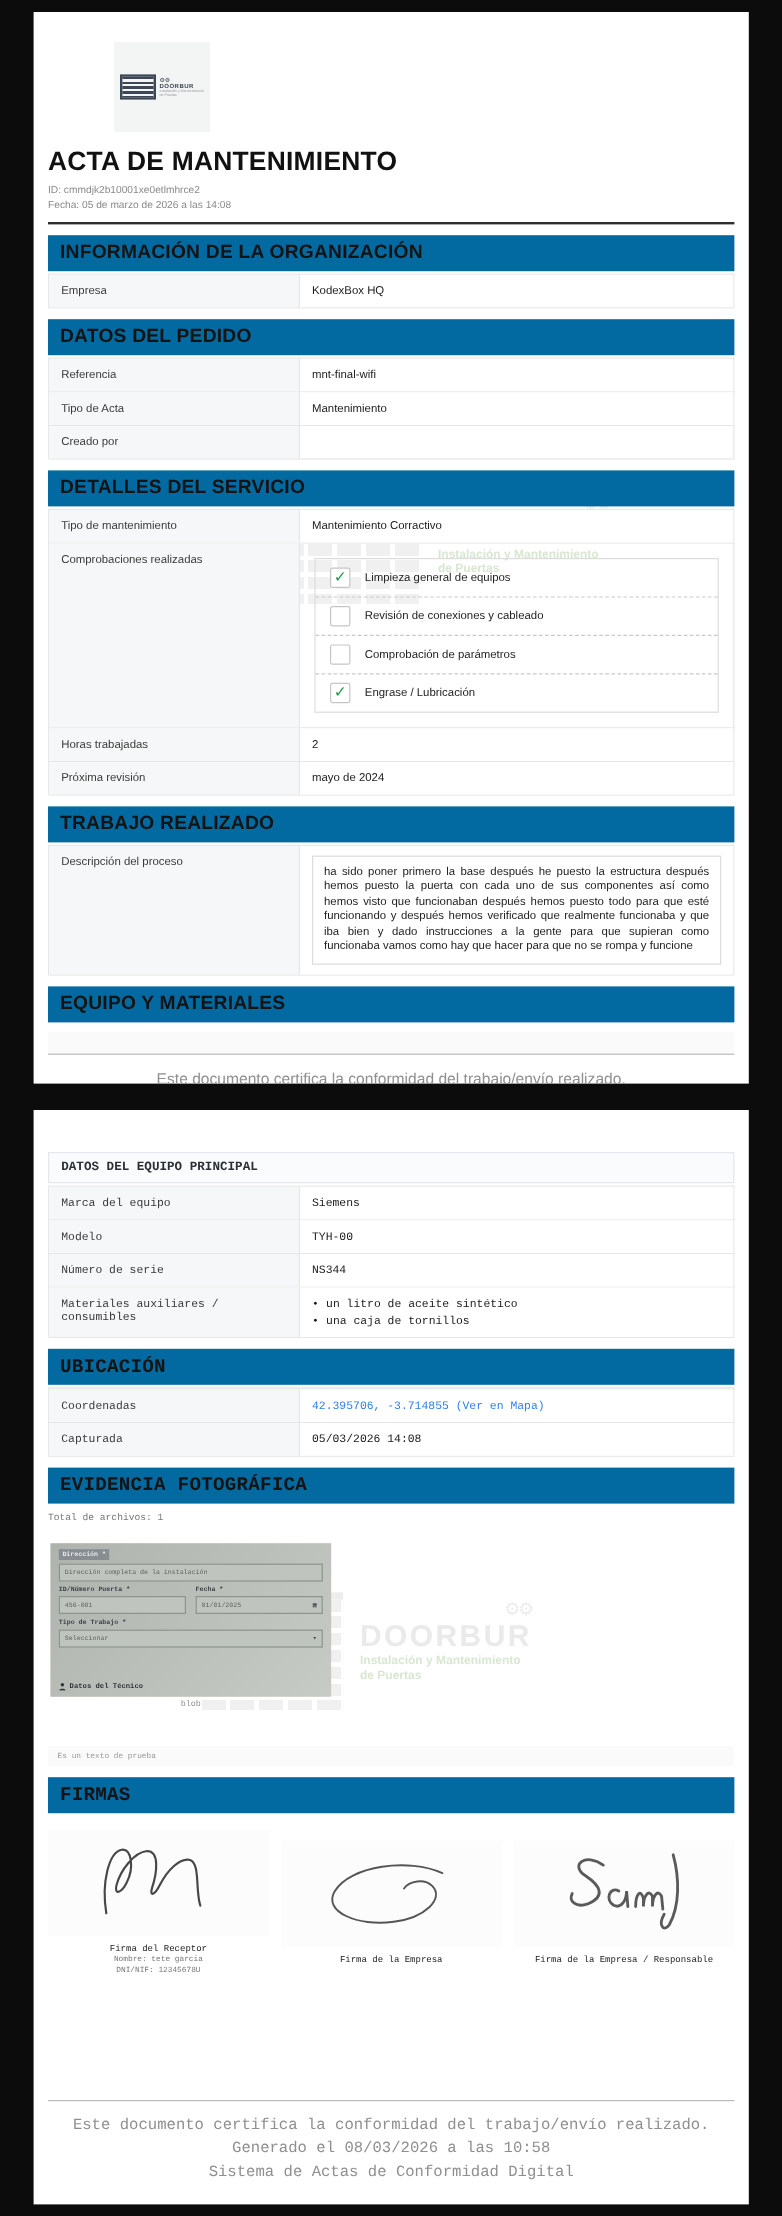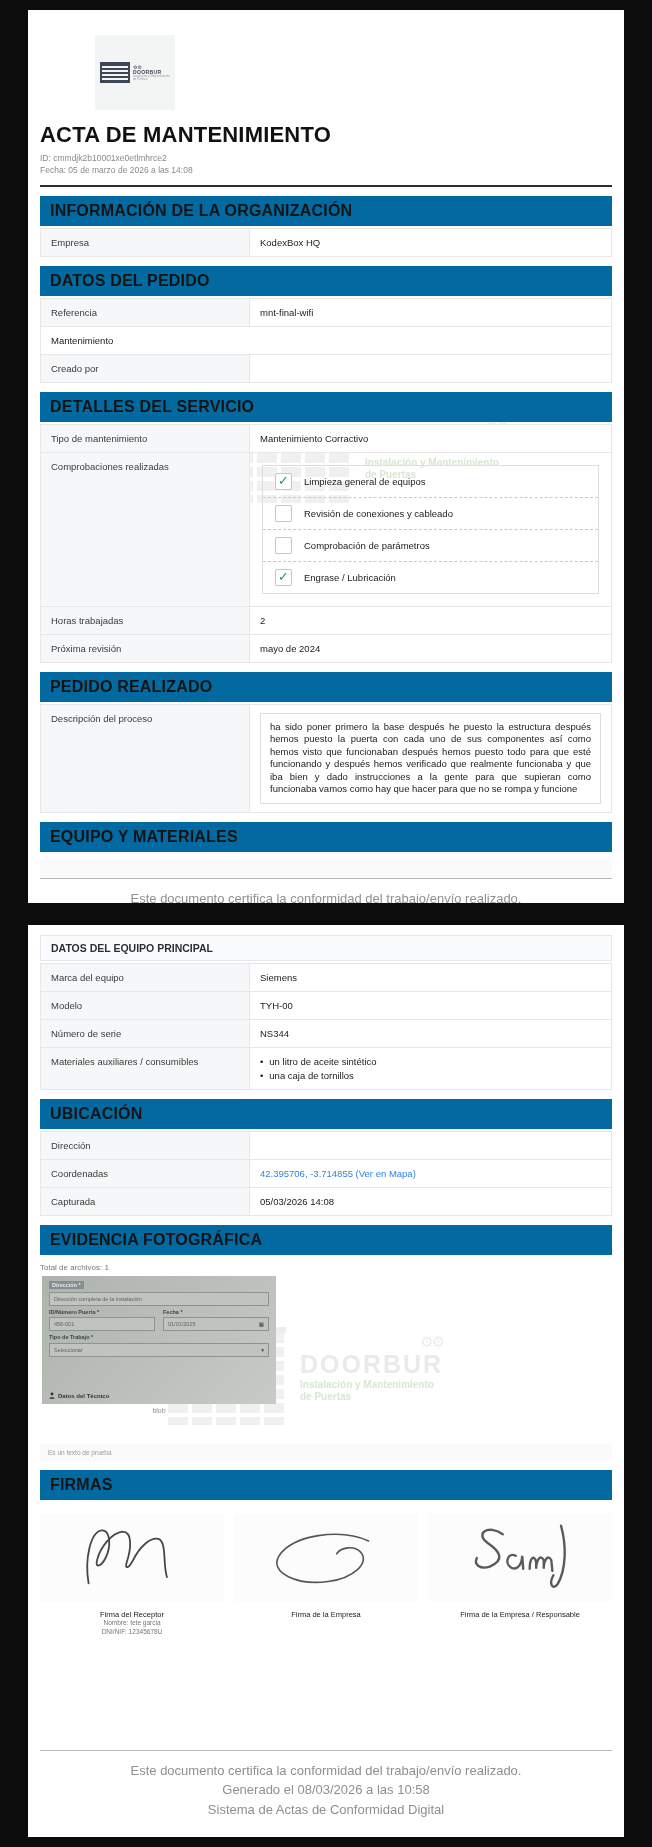--- a/index.html
+++ b/index.html
@@ -102,21 +102,21 @@
   }
   .wm-right{display:flex;flex-direction:column;line-height:1.15;padding-top:6px;}
   .wm-gear{font-size:15px;color:#ededed;align-self:flex-end;letter-spacing:-2px;}
   .wm-brand{font-size:25px;font-weight:bold;color:#eaeaea;letter-spacing:2px;}
   .wm-tag{font-size:10px;font-weight:bold;color:#d9e7d2;}
   .wm-tag2{font-size:10px;font-weight:bold;color:#d9e7d2;}
   .wm-p1{left:205px;top:395px;}
   .wm-p2{left:140px;top:402px;}
 
   
-  .total-line{font-size:8px;color:#777;margin:8px 0 4px 0;}
+  .total-line{font-size:8px;color:#777;margin:8px 0 16px 0;}
   .photo-wrap{position:relative;z-index:2;width:234px;margin-left:2px;}
   .photo{
     width:234px;height:128px;
     background:linear-gradient(135deg,#aeb3ac 0%,#bcc0b9 55%,#c7cbc4 100%);
     padding:5px 7px;box-sizing:border-box;
     display:flex;flex-direction:column;gap:3px;
     filter:saturate(.9);
   }
   .ph-lbl{font-size:5.5px;color:#3c424a;font-weight:bold;}
   .ph-lbl.chip{background:#878d93;color:#e8eaec;display:inline-block;align-self:flex-start;padding:1px 3px;}
@@ -126,21 +126,21 @@
   }
   .ph-cols{display:flex;gap:8px;}
   .ph-col{flex:1;display:flex;flex-direction:column;gap:2px;}
   .ph-foot{margin-top:auto;display:flex;align-items:center;gap:3px;font-size:6px;font-weight:bold;color:#2f353b;}
   .ph-ico{font-size:5.5px;color:#40464d;}
   .photo-caption{text-align:center;font-size:7px;color:#8f8f8f;margin-top:3px;}
   .note-band{background:#fafafa;font-size:6.5px;color:#9a9a9a;padding:5px 8px;margin-top:30px;}
 
   
   .sig-grid{display:flex;gap:10px;margin-top:14px;}
-  .sig-col{flex:1;display:flex;flex-direction:column;align-items:center;}
+  .sig-col{flex:1;display:flex;flex-direction:column;align-items:center;justify-content:center;}
   .sig-canvas{width:100%;height:88px;background:#fcfcfd;display:flex;align-items:center;justify-content:center;}
   .sig-label{font-size:7.5px;color:#222;margin-top:8px;text-align:center;}
   .sig-sub{font-size:6.5px;color:#777;line-height:1.35;text-align:center;}
 </style>
 </head>
 <body>
 
 <div class="stage">
 
   <div class="page page1">
@@ -179,20 +179,21 @@
         </div>
       </div>
 
       <div class="band">DATOS DEL PEDIDO</div>
       <div class="tbl">
         <div class="row">
           <div class="lbl">Referencia</div>
           <div class="val">mnt-final-wifi</div>
         </div>
         <div class="row">
+          <div class="lbl">Tipo de Acta</div>
           <div class="val">Mantenimiento</div>
         </div>
         <div class="row">
           <div class="lbl">Creado por</div>
         </div>
       </div>
 
       <div class="band">DETALLES DEL SERVICIO</div>
       <div class="tbl">
         <div class="row">
@@ -229,21 +230,21 @@
         <div class="row">
           <div class="lbl">Horas trabajadas</div>
           <div class="val">2</div>
         </div>
         <div class="row">
           <div class="lbl">Próxima revisión</div>
           <div class="val">mayo de 2024</div>
         </div>
       </div>
 
-      <div class="band">PEDIDO REALIZADO</div>
+      <div class="band">TRABAJO REALIZADO</div>
       <div class="tbl">
         <div class="row">
           <div class="lbl">Descripción del proceso</div>
           <div class="val">
             <div class="descbox">ha sido poner primero la base después he puesto la estructura después hemos puesto la puerta con cada uno de sus componentes así como hemos visto que funcionaban después hemos puesto todo para que esté funcionando y después hemos verificado que realmente funcionaba y que iba bien y dado instrucciones a la gente para que supieran como funcionaba vamos como hay que hacer para que no se rompa y funcione</div>
           </div>
         </div>
       </div>
 
       <div class="band">EQUIPO Y MATERIALES</div>
@@ -262,21 +263,21 @@
     <div class="watermark wm-p2">
       <div class="wm-door"></div>
       <div class="wm-right">
         <div class="wm-gear">⚙⚙</div>
         <div class="wm-brand">DOORBUR</div>
         <div class="wm-tag">Instalación y Mantenimiento</div>
         <div class="wm-tag2">de Puertas</div>
       </div>
     </div>
 
-    <div class="inner" style="padding-top:1px;">
+    <div class="inner" style="padding-top:26px;font-family:Liberation Mono, monospace;">
       <div class="band-light">DATOS DEL EQUIPO PRINCIPAL</div>
       <div class="tbl">
         <div class="row">
           <div class="lbl">Marca del equipo</div>
           <div class="val">Siemens</div>
         </div>
         <div class="row">
           <div class="lbl">Modelo</div>
           <div class="val">TYH-00</div>
         </div>
@@ -295,21 +296,20 @@
                 <span>•</span>
                 <span>una caja de tornillos</span>
               </div>
           </div>
         </div>
       </div>
 
       <div class="band">UBICACIÓN</div>
       <div class="tbl">
         <div class="row">
-          <div class="lbl">Dirección</div>
         </div>
         <div class="row">
           <div class="lbl">Coordenadas</div>
           <div class="val"><span class="link">42.395706, -3.714855 (Ver en Mapa)</span></div>
         </div>
         <div class="row">
           <div class="lbl">Capturada</div>
           <div class="val">05/03/2026 14:08</div>
         </div>
       </div>

